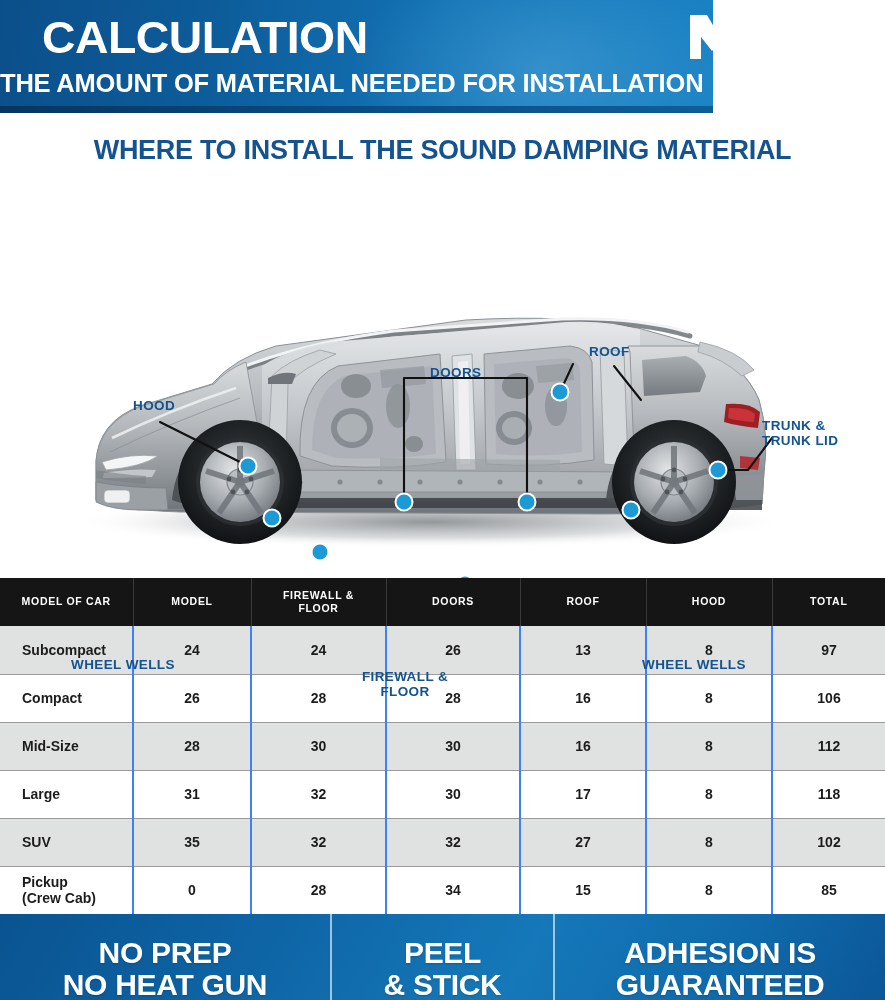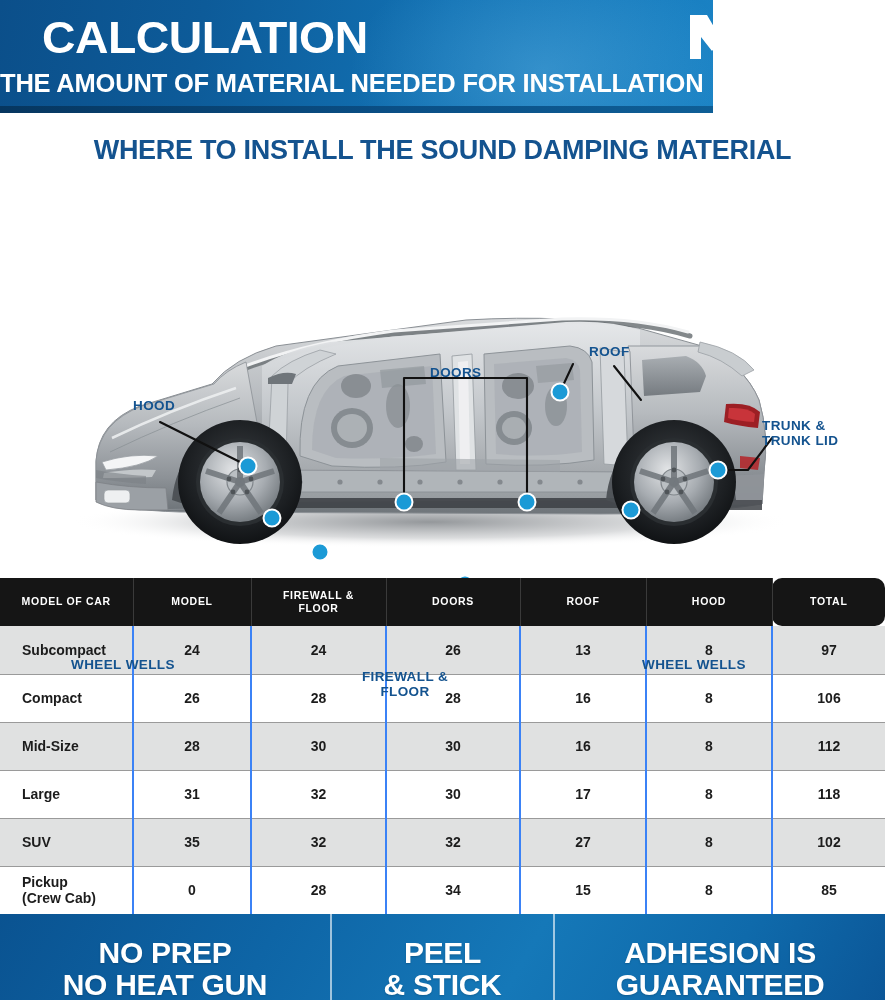--- a/index.html
+++ b/index.html
@@ -66,21 +66,21 @@
   }
 
   
   .tbl-wrap{ width:885px; padding:0 0 0 0; }
   table{ width:885px; border-collapse:collapse; table-layout:fixed; }
   thead th{
     background:#151515; color:#fff; font-size:10.5px; font-weight:bold;
     letter-spacing:0.7px; text-align:center; height:48px; padding:2px 3px;
     border-right:1px solid #3a3a3a; line-height:1.25;
   }
-  thead th:last-child{ border-right:none;border-radius:10px; }
+  thead th:last-child{ border-right:none; }
   tbody td{
     height:48px; text-align:center; font-size:14px; font-weight:bold;
     color:#1c1c1c; border-right:2px solid #3b82f6; border-bottom:1px solid #9a9a9a;
     line-height:1.15;
   }
   tbody td:last-child{ border-right:none; }
   tbody td.rowhead{ text-align:left; padding-left:22px; }
   tbody tr.alt td{ background:#e0e1e1; }
   tbody tr.plain td{ background:#ffffff; }
   tbody tr:last-child td{ border-bottom:none; }

